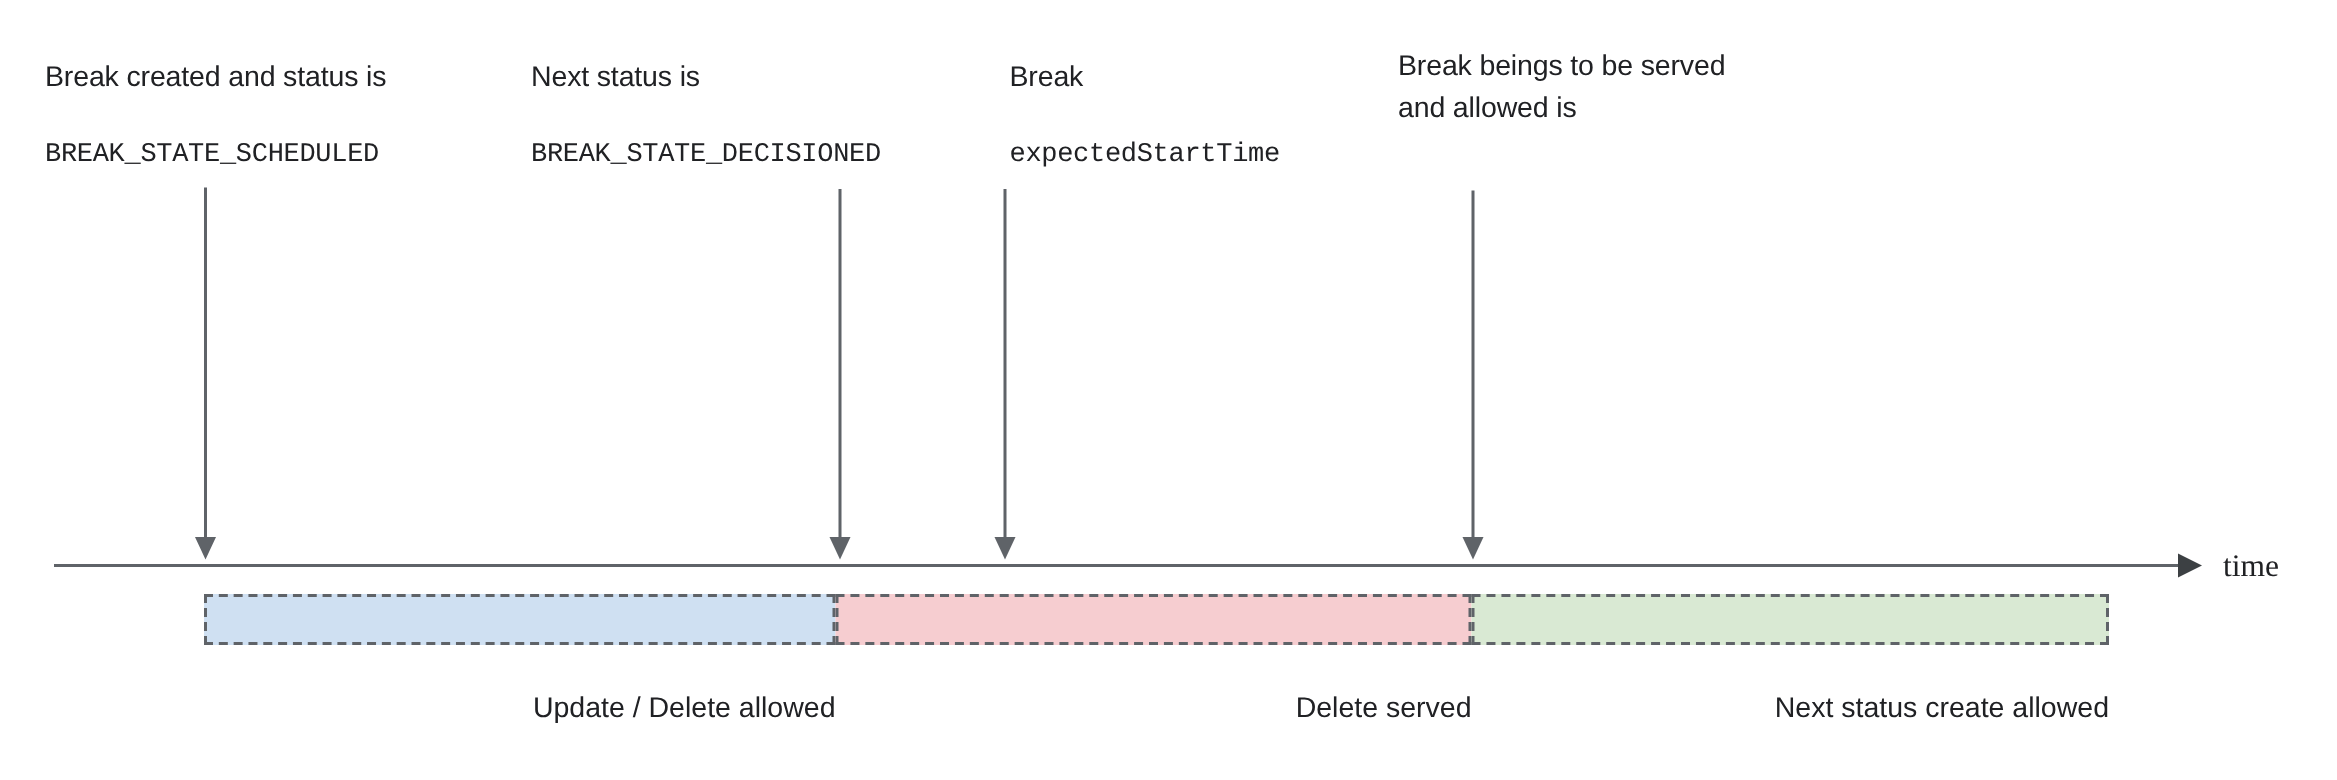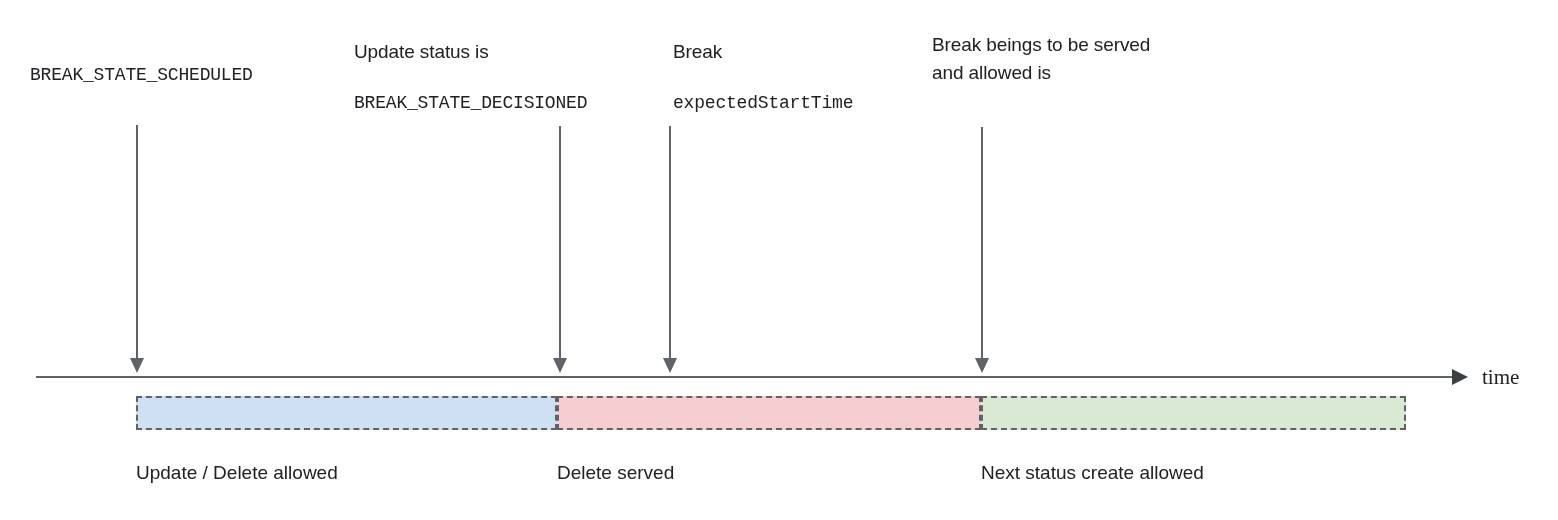--- a/index.html
+++ b/index.html
@@ -96,38 +96,39 @@
     top: 396px;
     height: 34px;
     box-sizing: border-box;
     border: 2px dashed #5f6368;
   }
 
   
   .phase-caption {
     position: absolute;
     top: 460px;
-    text-align: left;
+    text-align: right;
     font-size: 19px;
     line-height: 26px;
     color: #202124;
     font-family: "Liberation Sans", sans-serif;
     white-space: nowrap;
   }
 </style>
 </head>
 <body>
 
 <div id="canvas">
 
   <div class="annotation" id="annotation-0" style="left: 30px; top: 38px;">
+      <span class="line prose">Break created and status is</span>
       <span class="line code">BREAK_STATE_SCHEDULED</span>
     </div>
   <div class="annotation" id="annotation-1" style="left: 354px; top: 38px;">
-      <span class="line prose">Update status is</span>
+      <span class="line prose">Next status is</span>
       <span class="line code">BREAK_STATE_DECISIONED</span>
     </div>
   <div class="annotation" id="annotation-2" style="left: 673px; top: 38px;">
       <span class="line prose">Break</span>
       <span class="line code">expectedStartTime</span>
     </div>
   <div class="annotation" id="annotation-3" style="left: 932px; top: 31px;">
       <span class="line prose">Break beings to be served</span>
       <span class="line prose">and allowed is</span>
     </div>

